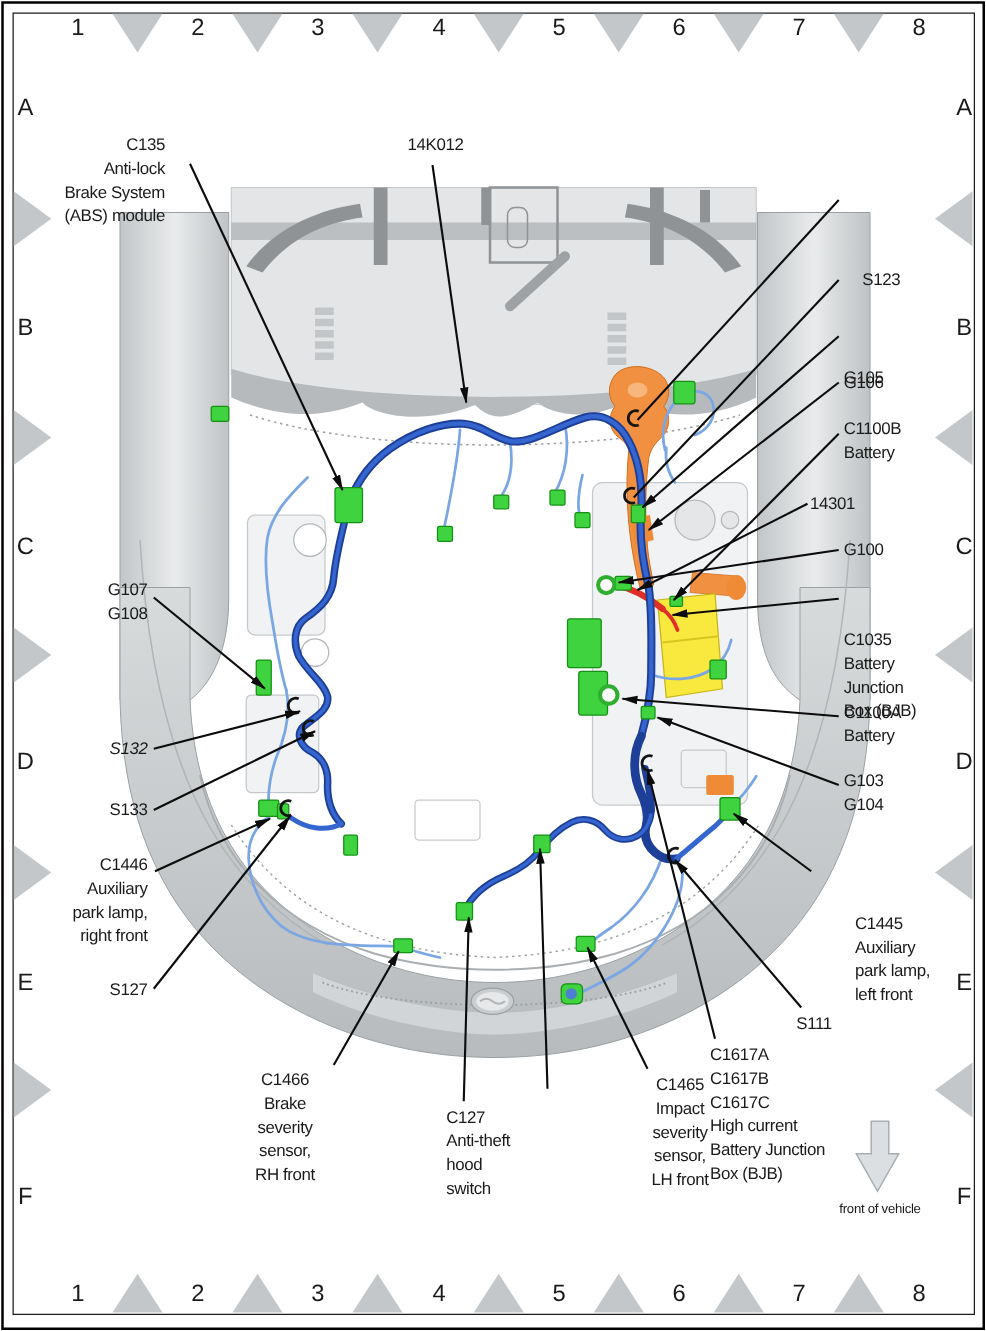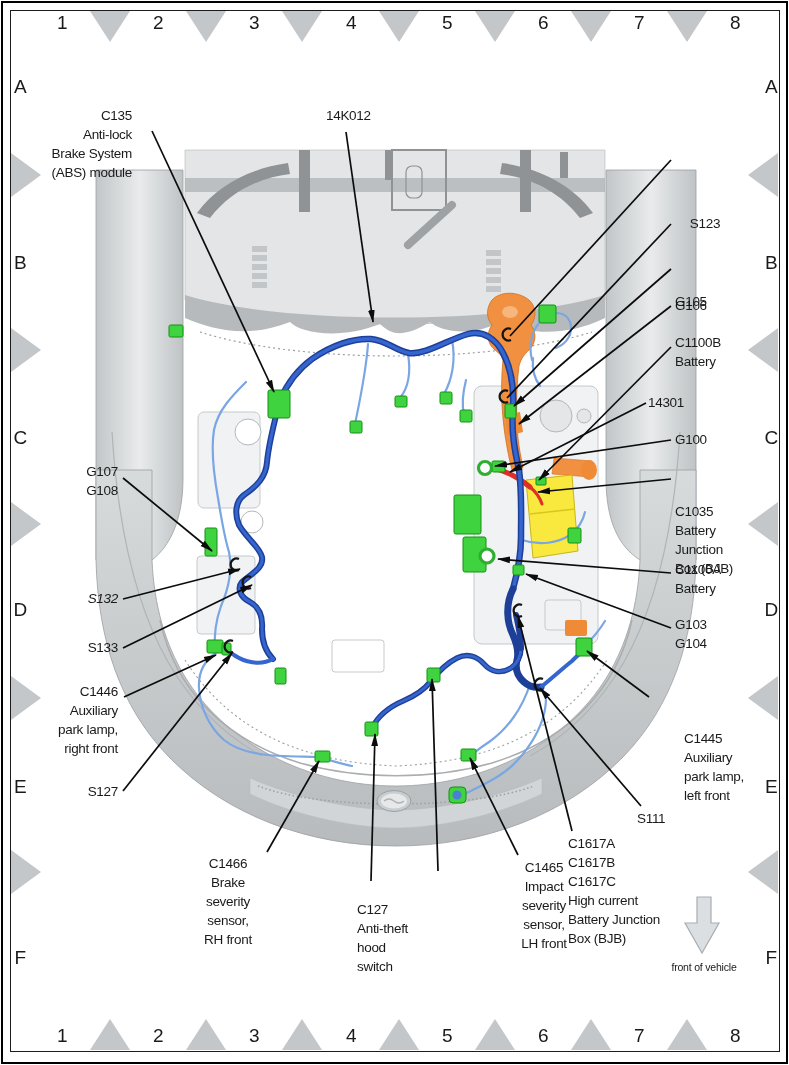--- a/index.html
+++ b/index.html
@@ -299,21 +299,21 @@
 C1617B
 C1617C
 High current
 Battery Junction
 Box (BJB)</div>
       <div class="callout" style="position: absolute; left: 508px; top: 858px; width: 72px; text-align: center;">C1465
 Impact
 severity
 sensor,
 LH front</div>
-      <div class="callout" style="position: absolute; left: 357px; top: 884px; width: 80px; text-align: left; margin-top: 16px;">C127
+      <div class="callout" style="position: absolute; left: 357px; top: 884px; width: 80px; text-align: left;">C127
 Anti-theft
 hood
 switch</div>
       <div class="callout" style="position: absolute; left: 178px; top: 854px; width: 100px; text-align: center;">C1466
 Brake
 severity
 sensor,
 RH front</div>
       <div class="callout" style="position: absolute; left: 58px; top: 782px; width: 60px; text-align: right;">S127</div>
       <div class="callout" style="position: absolute; left: 33px; top: 682px; width: 85px; text-align: right;">C1446

